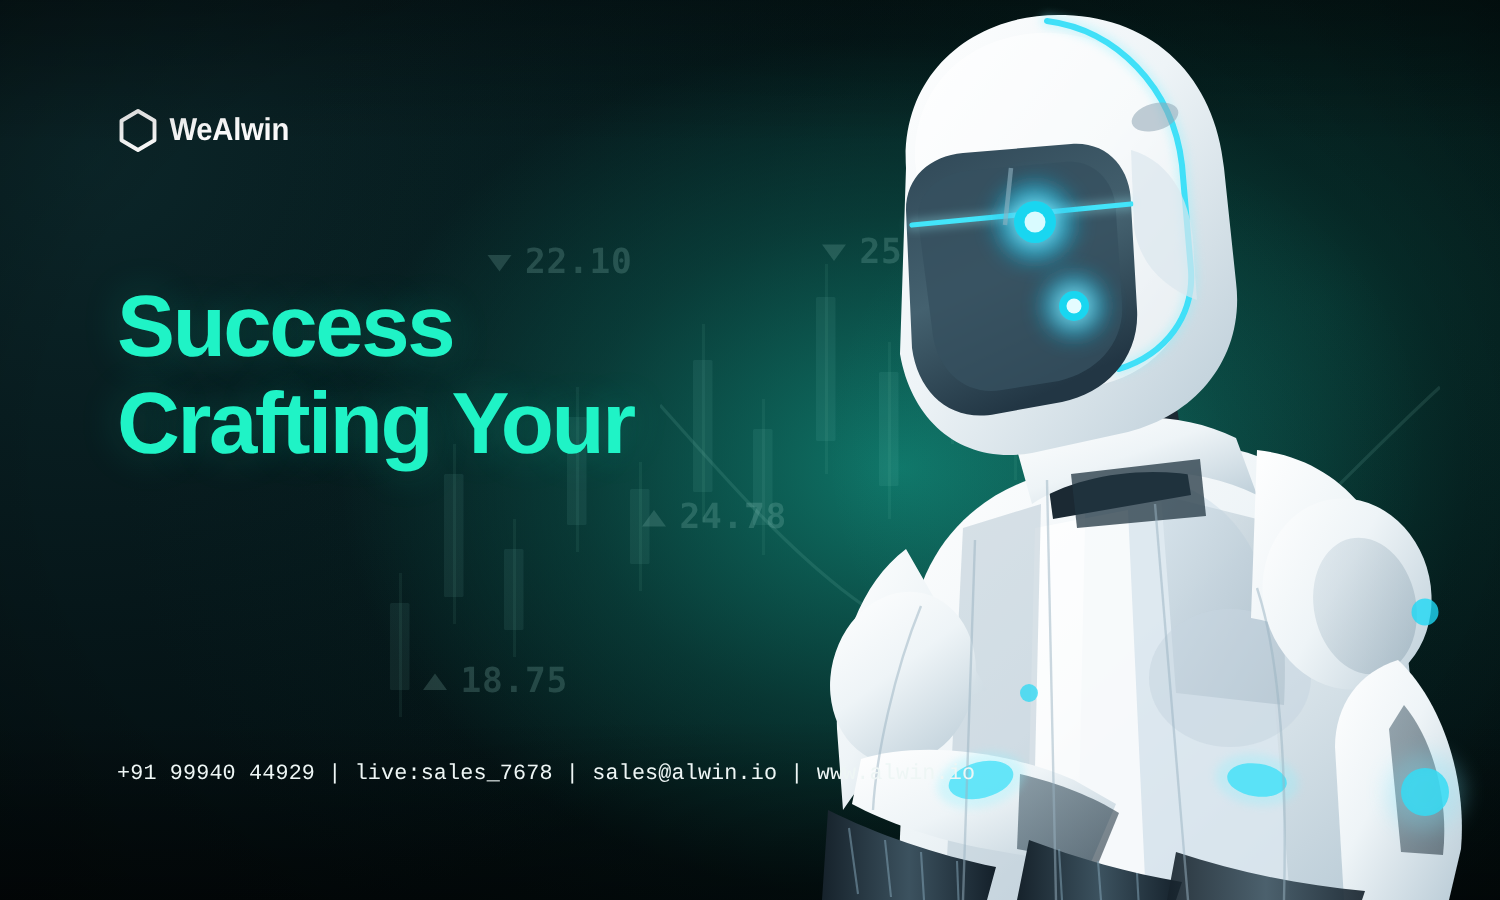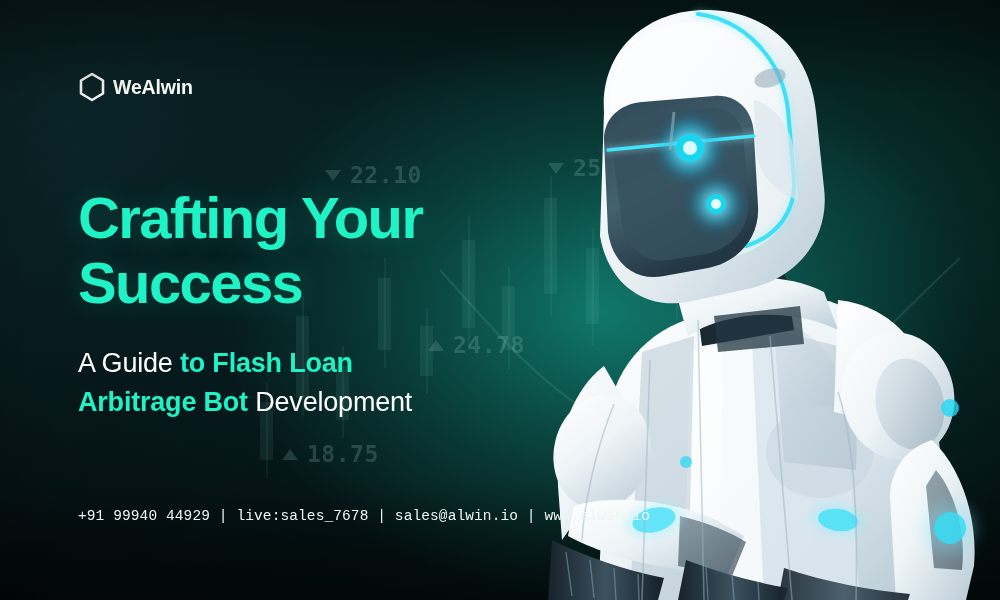--- a/index.html
+++ b/index.html
@@ -238,24 +238,21 @@
 
   <div class="logo">
     <svg class="mark" viewBox="0 0 28 30" fill="none">
       <path d="M14 2 L25 8.5 V21.5 L14 28 L3 21.5 V8.5 Z" stroke="#ffffff" stroke-width="2.6" stroke-linejoin="round" fill="none"></path>
     </svg>
     <span class="word">WeAlwin</span>
   </div>
 
   <div class="copy">
     <div class="headline">
+      <div>Success</div>
       <div>Crafting Your</div>
-      <div>Success</div>
-    </div>
-    <div class="sub">
-      <span>A Guide </span><span class="hi">to Flash Loan</span><br><span class="hi">Arbitrage Bot</span><span> Development</span>
     </div>
   </div>
 
   <div class="contact">+91 99940 44929 | live:sales_7678 | sales@alwin.io | www.alwin.io</div>
 
   <div class="vign"></div>
 </div>
 
 </body></html>

